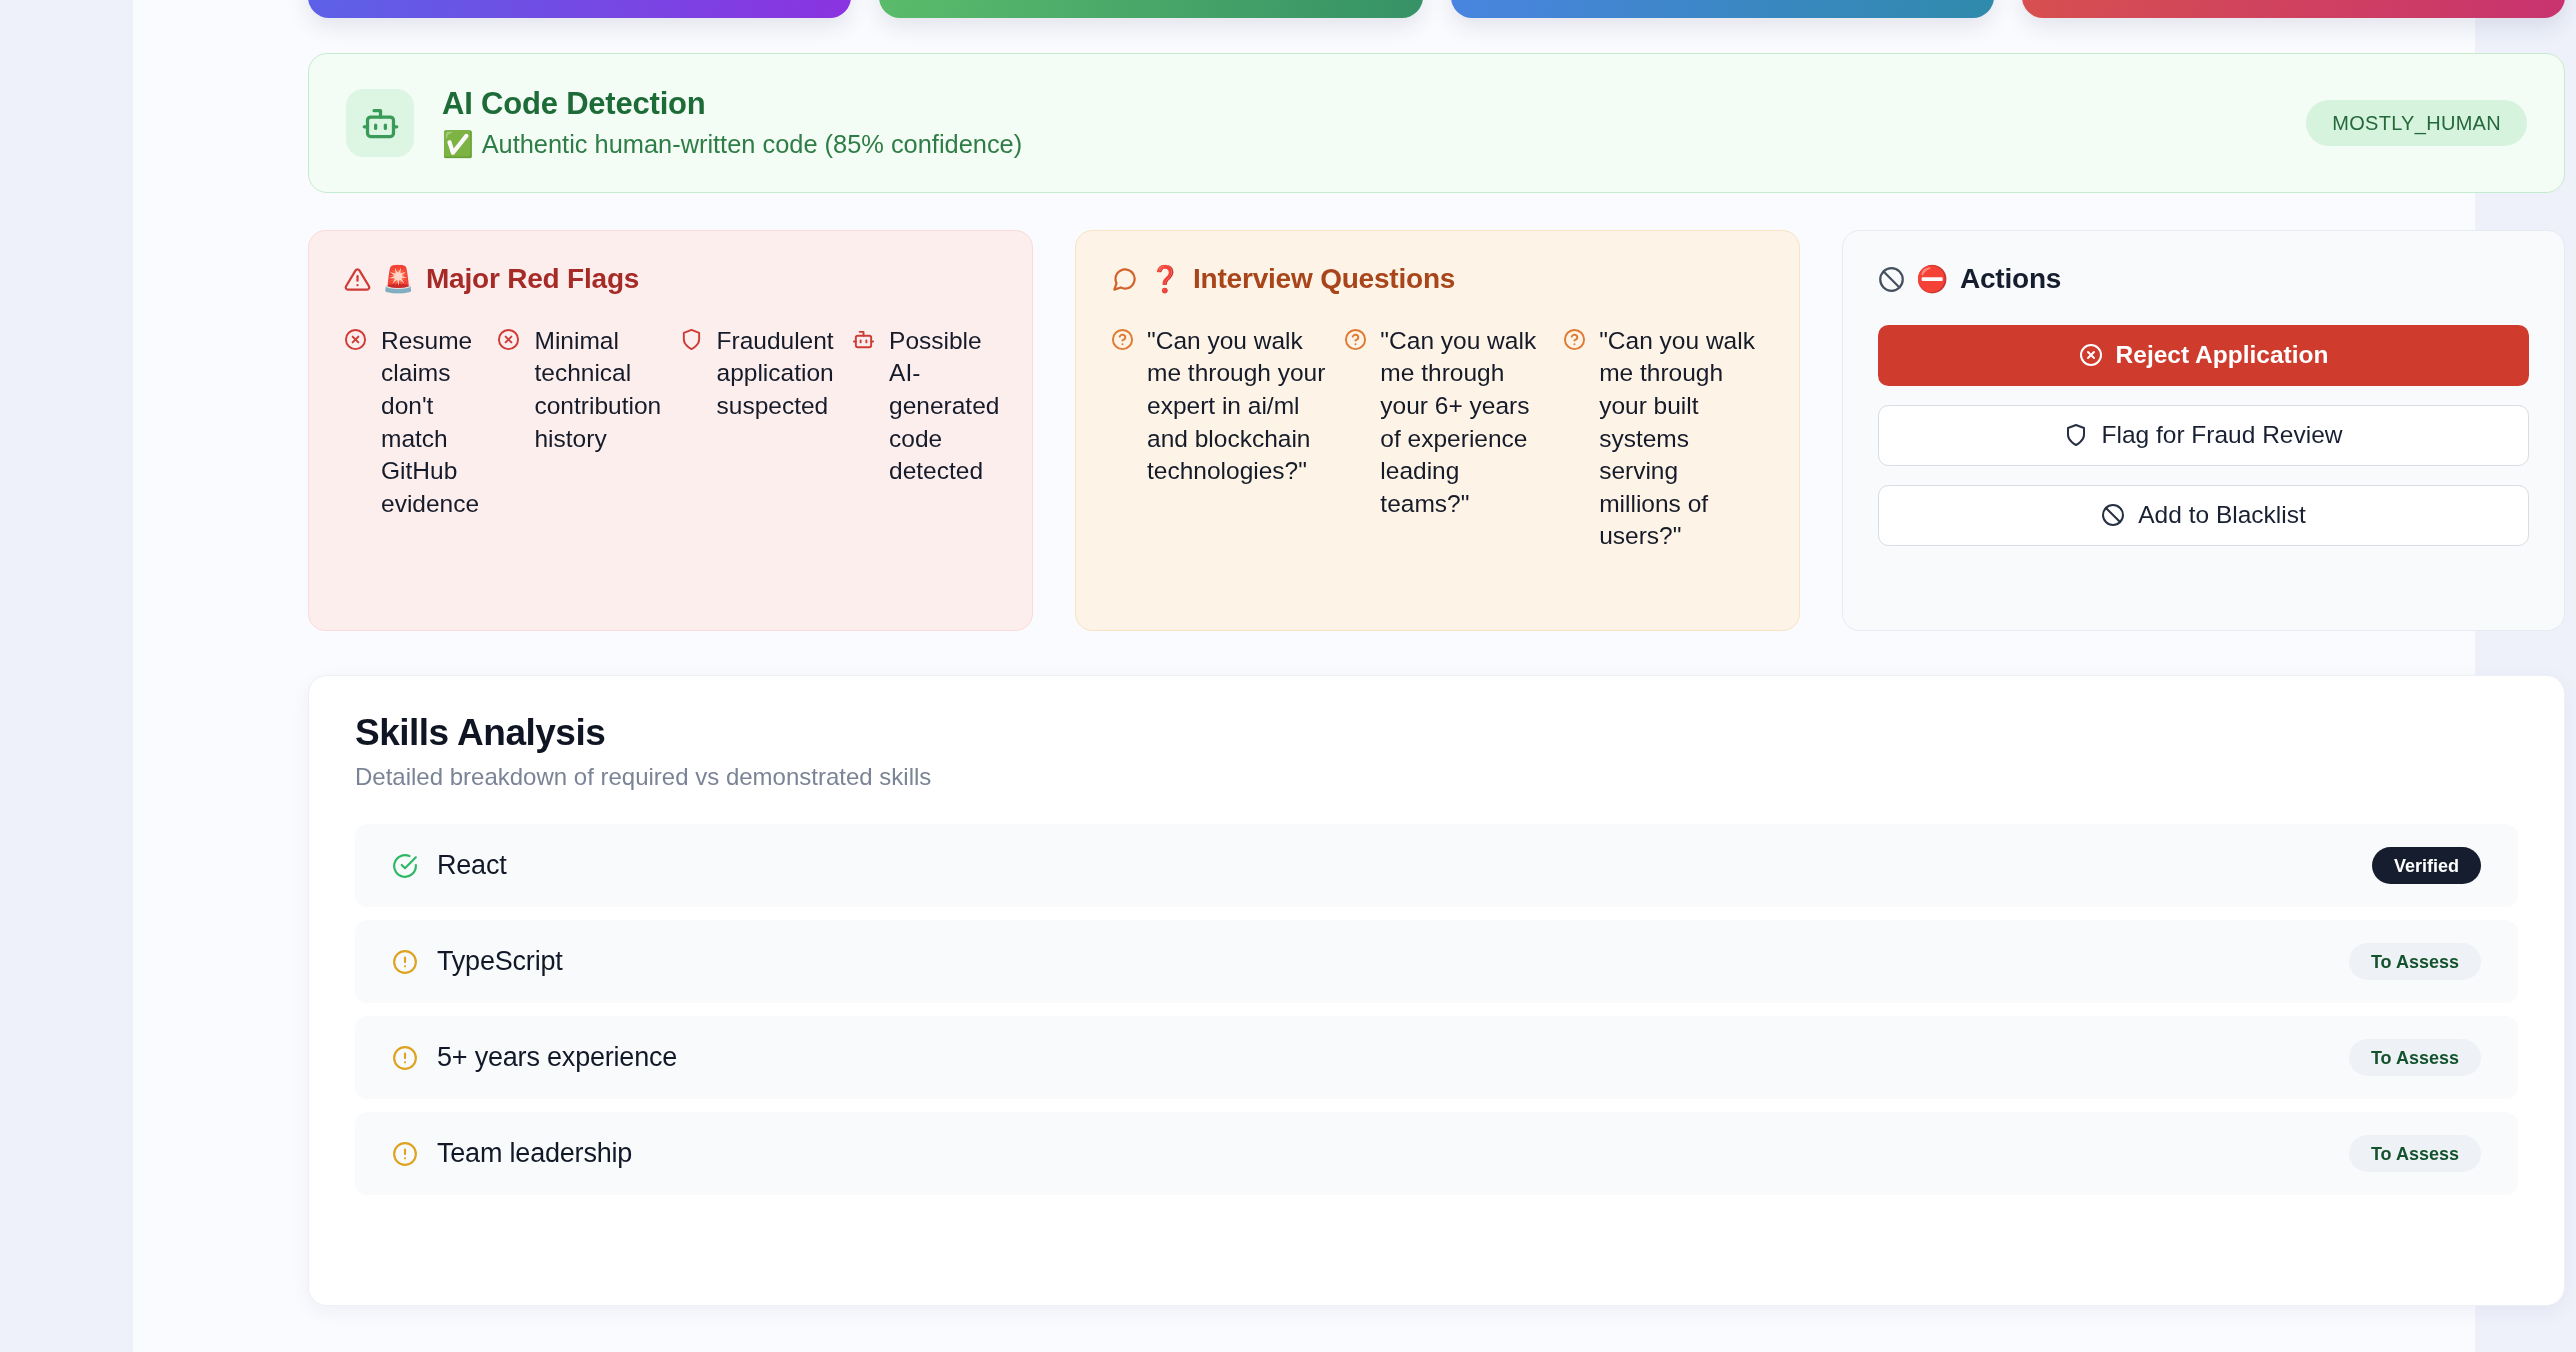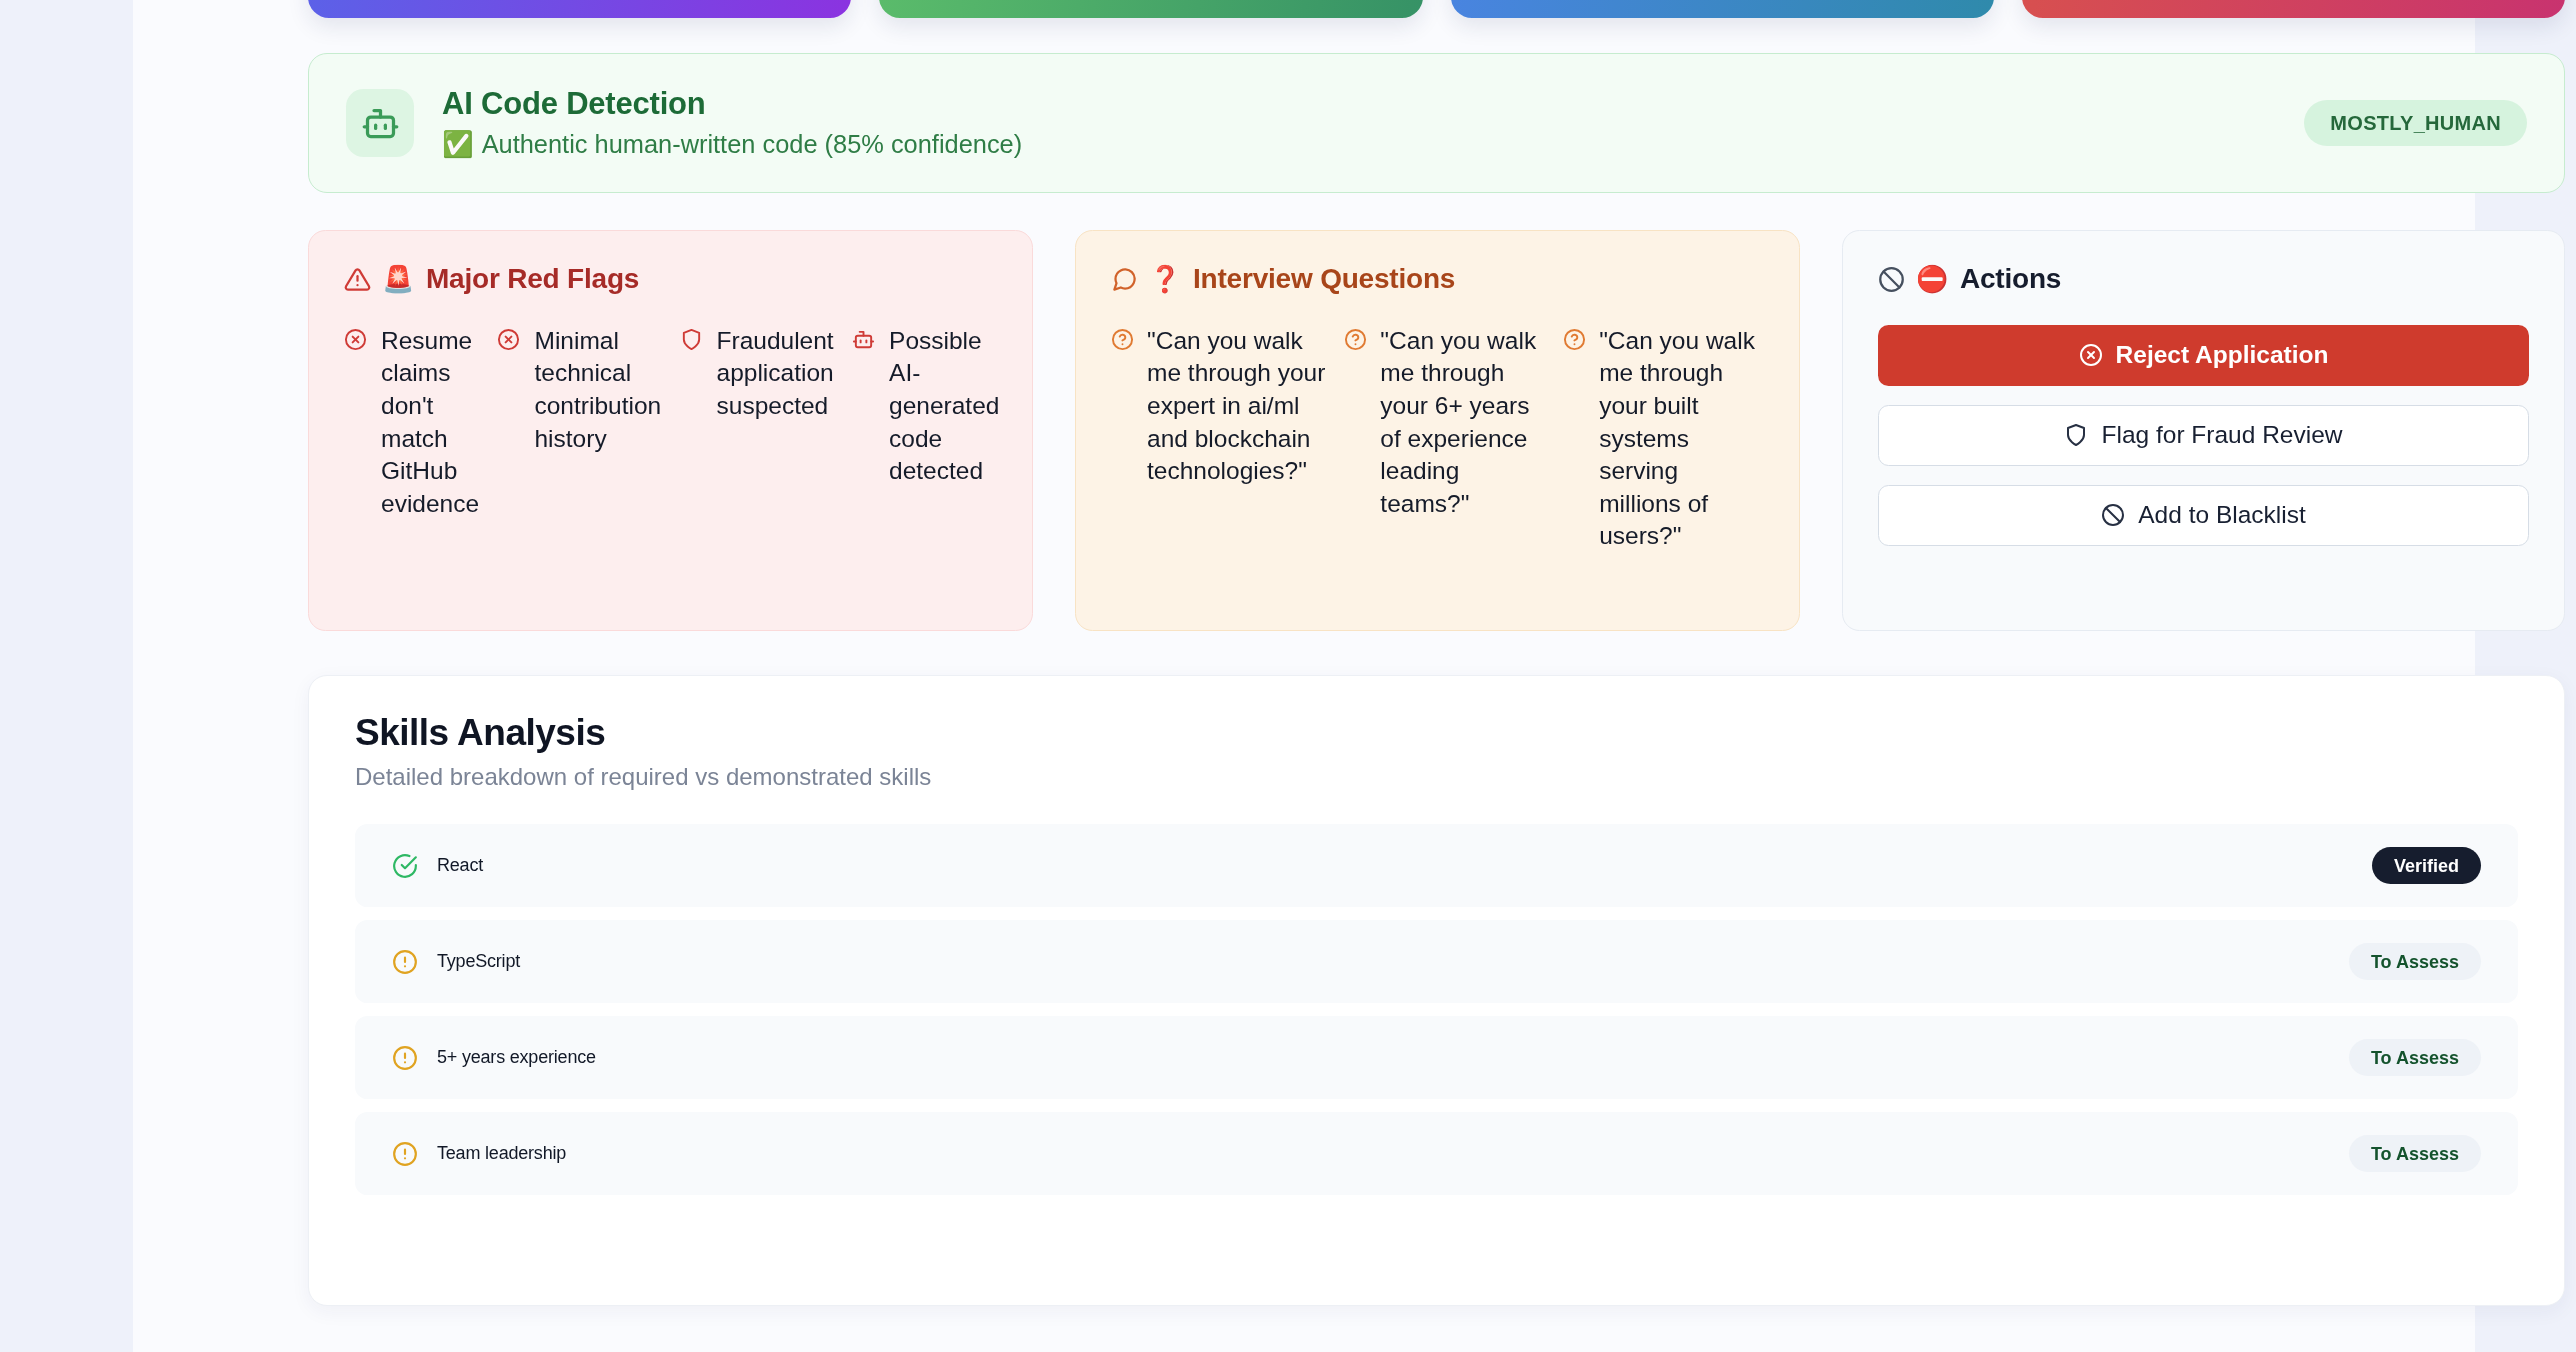--- a/index.html
+++ b/index.html
@@ -73,21 +73,21 @@
     font-size: 31px; font-weight: 700; color: #1d6b37;
     letter-spacing: -0.2px; line-height: 1.15;
   }
   #ai-banner-sub {
     margin-top: 7px;
     font-size: 25.4px; color: #2f7d46; line-height: 1.2;
     display: flex; align-items: center; gap: 8px;
   }
   #ai-banner-badge {
     background: #d6f3de; color: #25683b;
-    font-size: 20px; font-weight: 700; letter-spacing: 0.3px;
+    font-size: 20px; font-weight: 400; letter-spacing: 0.3px;
     border-radius: 875px;
     padding: 11.4px 26px;
     flex: 0 0 auto;
   }
 
   
   #insight-row {
     position: absolute;
     left: 175px; top: 230px;
     width: 2257px; height: 401px;
@@ -169,21 +169,21 @@
   }
   #skills-list { margin-top: 32px; display: flex; flex-direction: column; gap: 13px; }
   .skill-row {
     height: 83px;
     background: #f8fafc;
     border-radius: 12.3px;
     display: flex; align-items: center;
     padding: 0 37px;
   }
   .skill-left { display: flex; align-items: center; gap: 19px; flex: 1 1 auto; }
-  .skill-name { font-size: 18px; color: #111827; font-weight: 400; letter-spacing: -0.2px; }
+  .skill-name { font-size: 27px; color: #111827; font-weight: 400; letter-spacing: -0.2px; }
   .skill-badge {
     flex: 0 0 auto;
     border-radius: 875px;
     font-size: 18px; font-weight: 700;
     padding: 9.6px 22px;
     line-height: 1;
   }
   .skill-badge.verified { background: #161d2e; color: #ffffff; }
   .skill-badge.assess   { background: #eef2f7; color: #14532d; }
 

